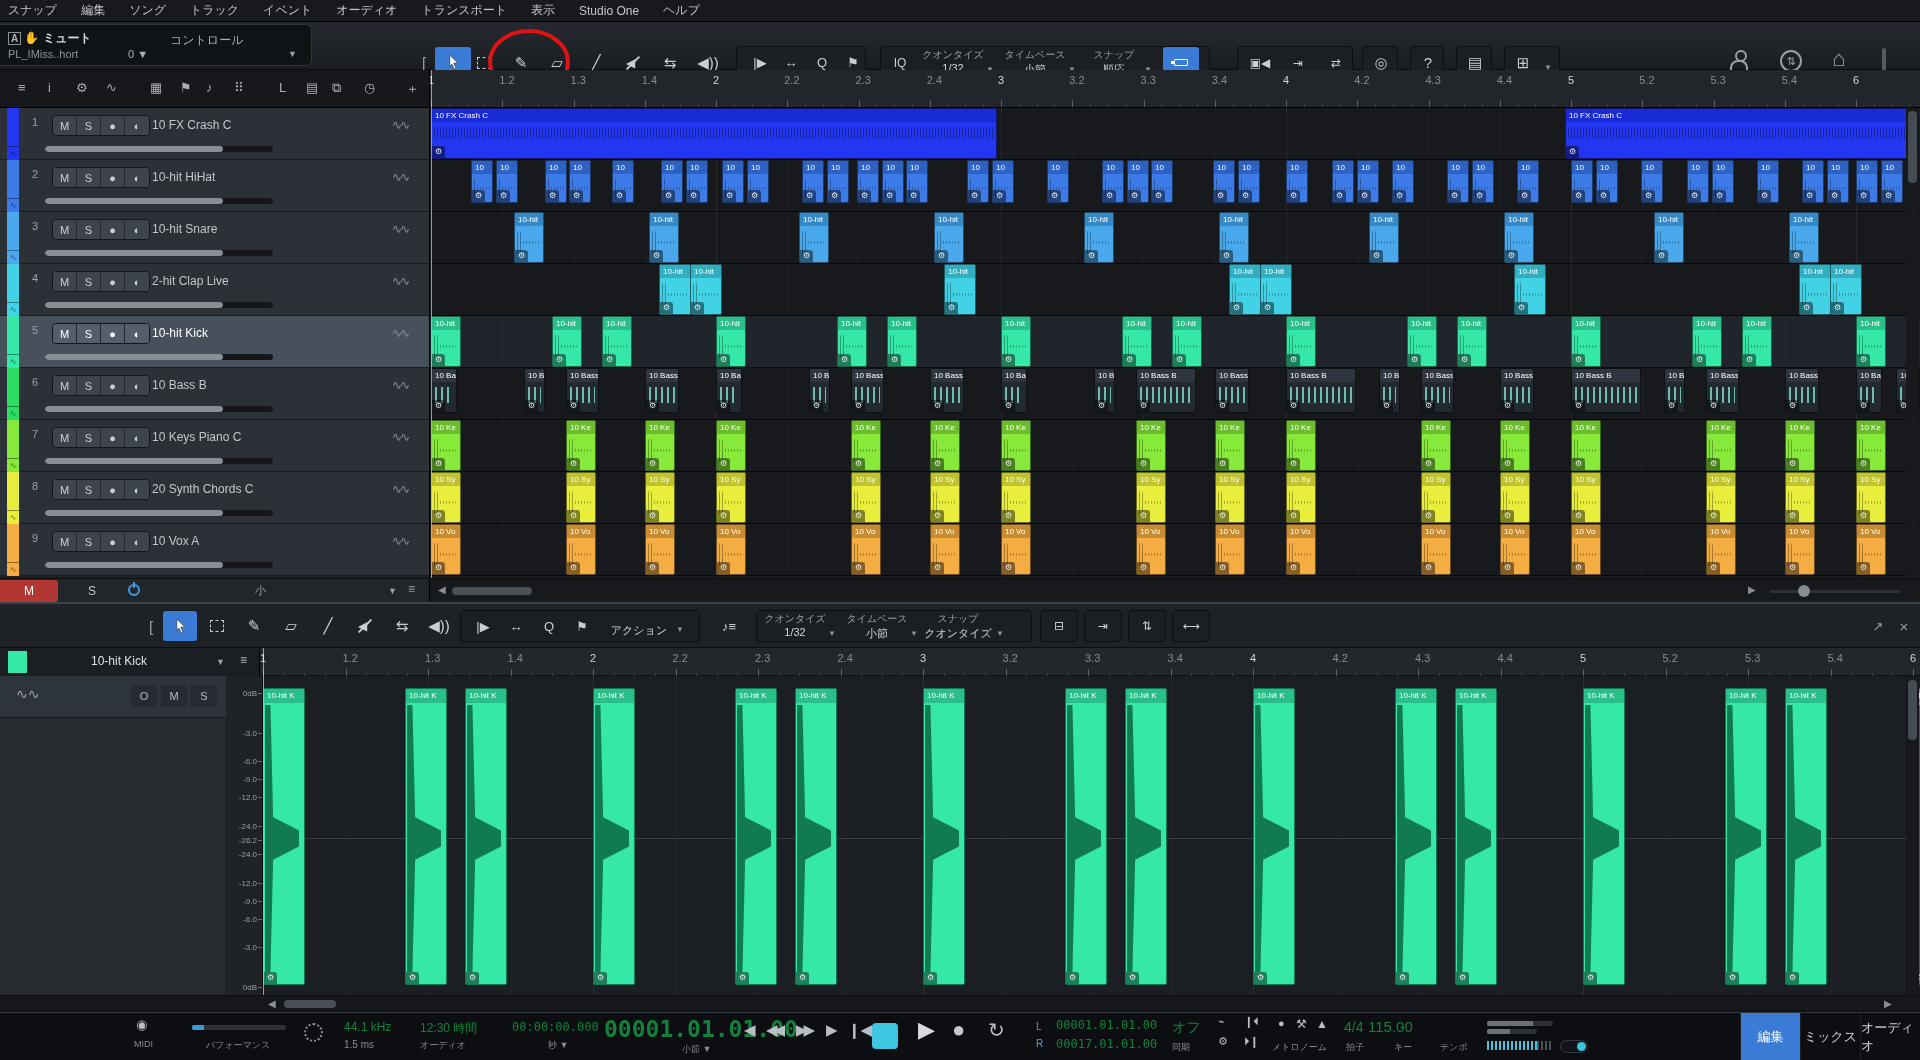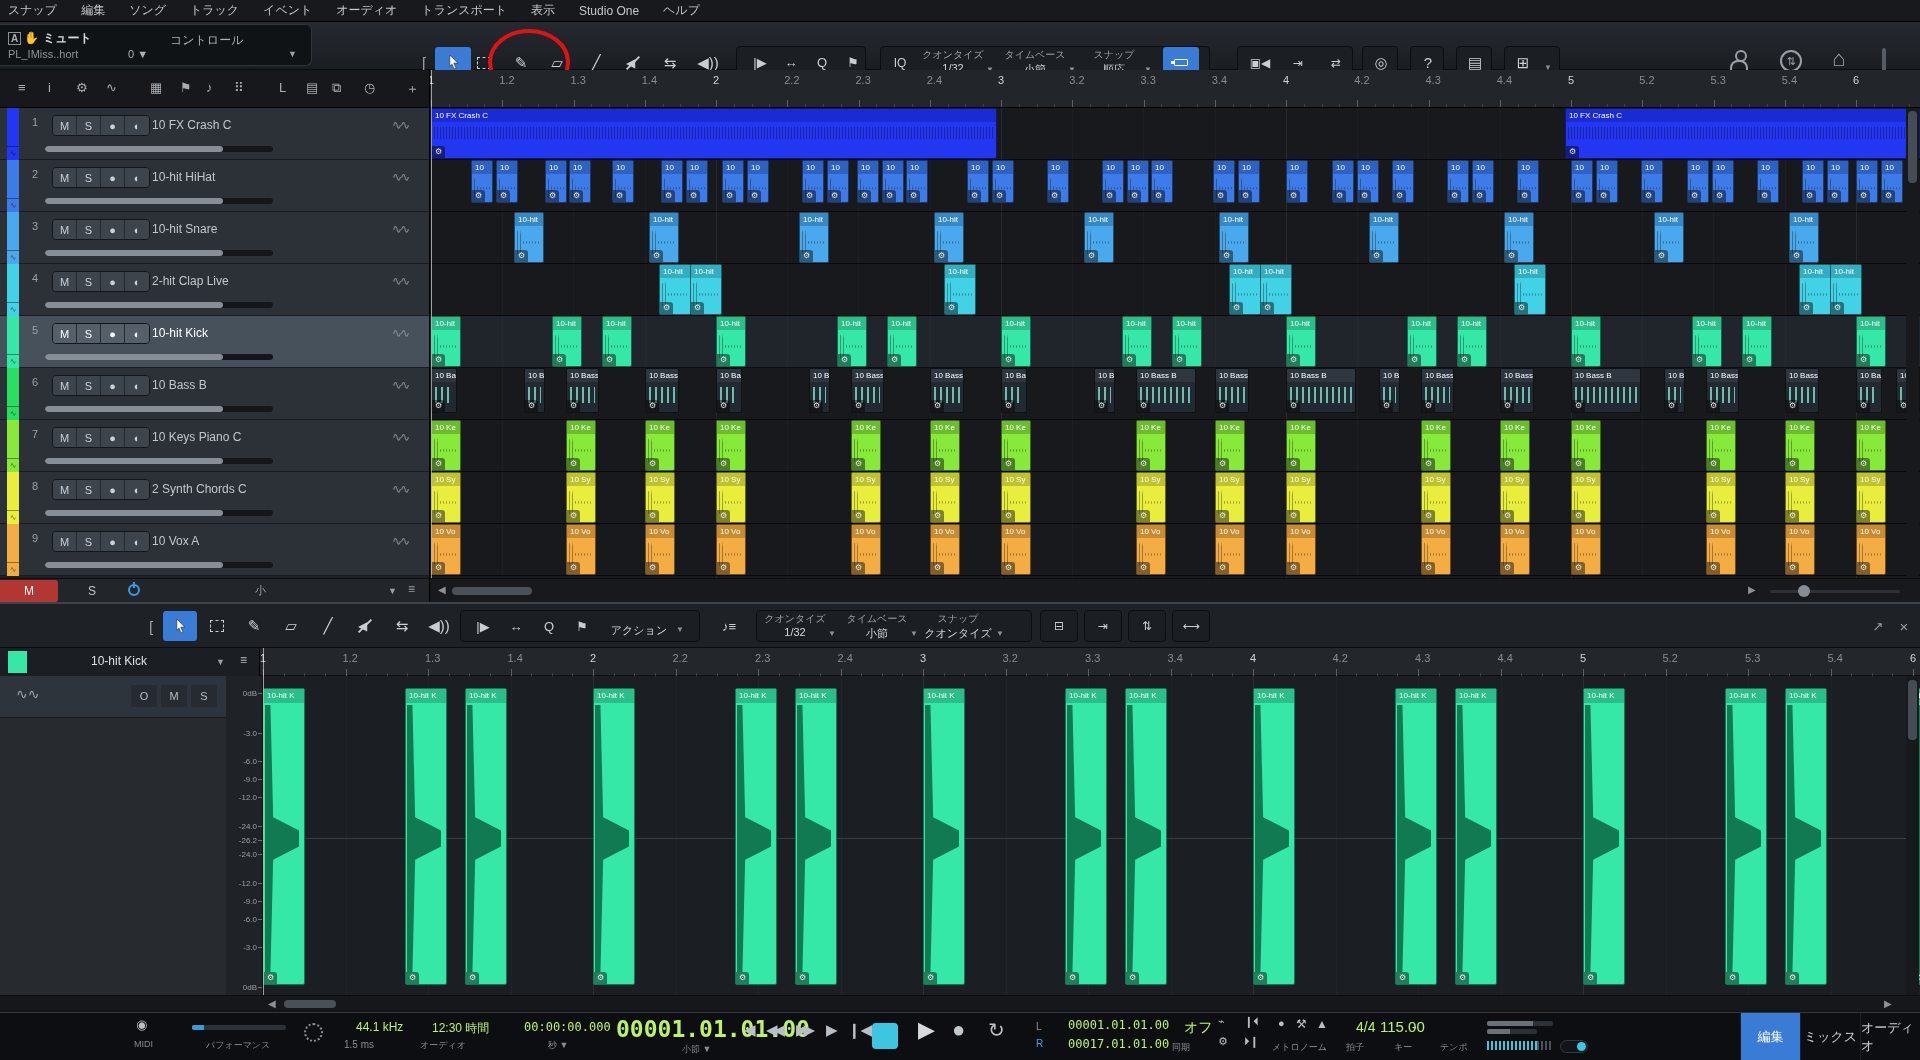--- a/index.html
+++ b/index.html
@@ -126,21 +126,21 @@
   #ed-wave .midline { position:absolute; left:0; top:162px; width:100%; height:1px; background:#3a3f44; }
   .eclip { position:absolute; top:12px; height:297px; background:#35e8a8; border:1px solid #0f7a52;
     border-radius:2px; overflow:hidden; }
   .eclip .chead { background:#2abf8a; height:14px; font-size:8px; }
   .ewf { position:absolute; left:1px; top:16px; bottom:12px; width:85%; background:#117a52;
     clip-path:polygon(0 0,16% 0,24% 42%,100% 47%,100% 53%,24% 58%,16% 100%,0 100%); }
   #ed-scroll { left:0; top:995px; width:1920px; height:15px; background:#15171a; border-top:1px solid #0b0d10;}
   #ed-vscroll { left:1906px; top:676px; width:13px; height:319px; background:#17191d; }
   
   #transport { left:0; top:1012px; width:1920px; height:48px; background:#0c0e11; border-top:1px solid #33383e; }
-  .tp-main { position:absolute; font-size:12px; color:#bef264; white-space:nowrap;margin-left:12px;}
+  .tp-main { position:absolute; font-size:12px; color:#15803d; white-space:nowrap;}
   .tp-sub  { position:absolute; font-size:9px;  color:#868d93; white-space:nowrap;}
   .tp-btn  { position:absolute; top:8px; font-size:15px; color:#b9bfc5; }
   .tp-time { font-family:"DejaVu Sans Mono",monospace; }
   #stopbtn { position:absolute; left:872px; top:10px; width:26px; height:26px; background:#3ec6e0; border-radius:4px; }
   .meterbar { position:absolute; height:5px; background:#2c3137; border-radius:2px; overflow:hidden;}
   .meterbar i { display:block; height:100%; background:#6a7278; }
   #cy-meter { position:absolute; left:1487px; top:28px; width:66px; height:9px;
     background:repeating-linear-gradient(90deg,#3ec6e0 0 2px,#0c0e11 2px 4px); }
   #cy-meter::after { content:""; position:absolute; right:0; top:0; width:16px; height:100%;
     background:repeating-linear-gradient(90deg,#4a5158 0 2px,#0c0e11 2px 4px); }
@@ -500,21 +500,21 @@
       <div class="trow" style="top: 364px;">
         <div class="strip" style="background: rgb(233, 238, 60);"></div>
         <div class="abadge" style="background: rgb(233, 238, 60);">∿</div>
         <div class="tnum">8</div>
         <div class="btn-grp">
           <b>M</b>
           <b>S</b>
           <b>●</b>
           <b>◐</b>
         </div>
-        <div class="tname">2 Synth Chords C</div>
+        <div class="tname">20 Synth Chords C</div>
         <div class="vslider">
           <i></i>
         </div>
         <div class="wicon">∿∿</div>
       </div>
       <div class="trow" style="top: 416px;">
         <div class="strip" style="background: rgb(243, 173, 67);"></div>
         <div class="abadge" style="background: rgb(243, 173, 67);">∿</div>
         <div class="tnum">9</div>
         <div class="btn-grp">

